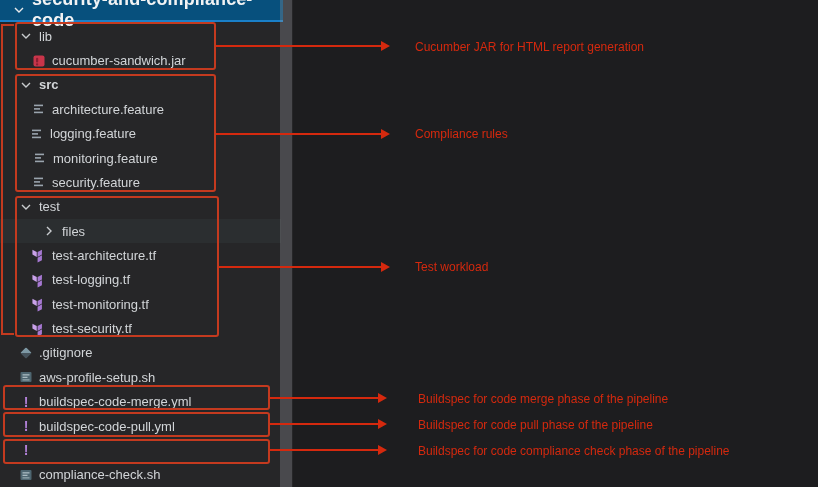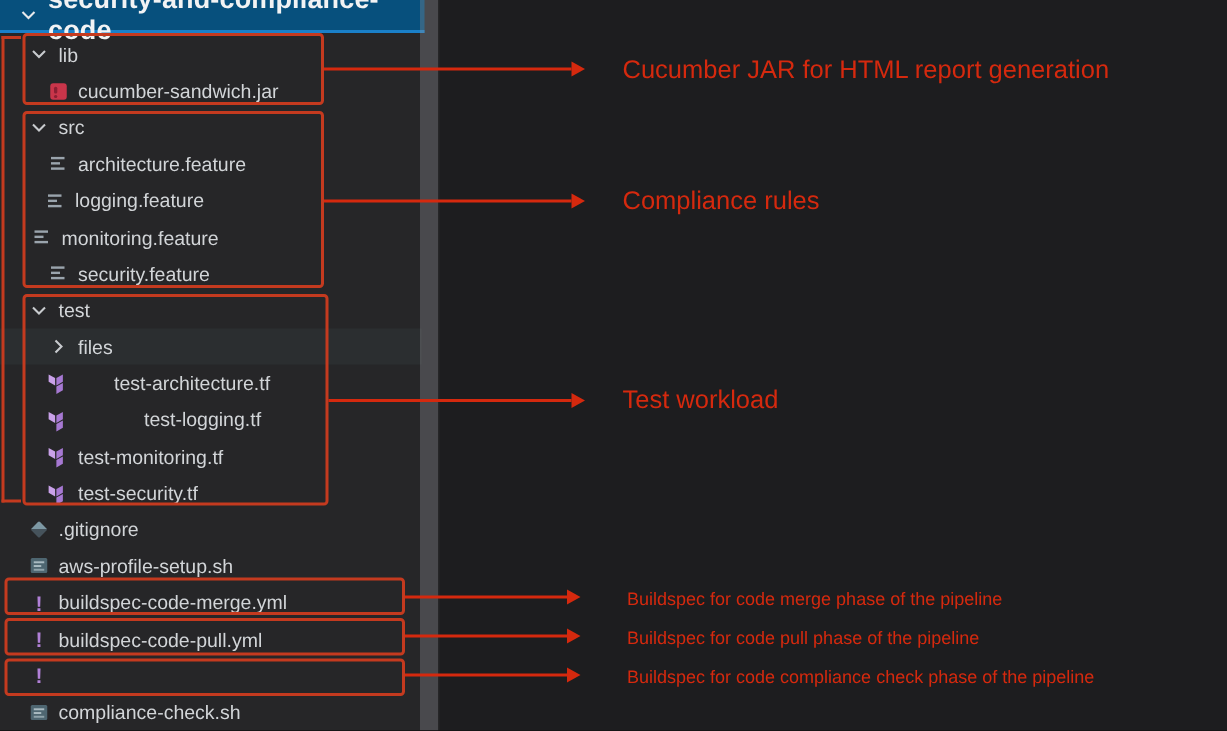--- a/index.html
+++ b/index.html
@@ -24,21 +24,21 @@
   .row.hl{background:#2b2e30;width:281px;}
   .icon{width:16px;height:16px;flex:none;margin-right:5px;display:flex;align-items:center;justify-content:center;}
   .yml-bang{color:var(--yml-purple,#b180d7);font-weight:700;font-size:14px;line-height:16px;}
   .scrollbar{position:absolute;left:280px;top:0;width:12px;height:487px;background:rgba(150,150,155,.32);}
   
   .overlay{position:absolute;left:0;top:0;width:818px;height:487px;pointer-events:none;}
   .red-box{position:absolute;border:2px solid var(--box-red,#c33a20);border-radius:3px;box-sizing:border-box;}
   .red-open{position:absolute;border:2px solid var(--box-red,#c33a20);border-right:none;box-sizing:border-box;}
   .arrow-line{position:absolute;height:2px;background:var(--red,#d5290e);}
   .arrow-head{position:absolute;width:0;height:0;border-top:5px solid transparent;border-bottom:5px solid transparent;border-left:9px solid var(--red,#d5290e);}
-  .ann-label{position:absolute;color:var(--red,#d5290e);font-size:17px;line-height:16px;white-space:nowrap;}
+  .ann-label{position:absolute;color:var(--red,#d5290e);font-size:12px;line-height:16px;white-space:nowrap;}
   .ann-label.small{font-size:12px;}
 </style>
 </head>
 <body>
 
 <div class="app" style="--red: #d5290e; --box-red: #c43a1f; --sel-blue: #07507d; --focus-blue: #1a80c9; --yml-purple: #b180d7;">
 
   <div class="panel">
     <div class="root-row">
       <span class="icon">
@@ -60,21 +60,21 @@
         <div class="row" style="top: 24.3684px; height: 24.3684px; padding-left: 31px;">
           <span class="icon">
             <svg width="16" height="16" viewBox="0 0 16 16">
               <rect x="2.5" y="2.5" width="11" height="11" rx="2" fill="#c9354a"></rect>
               <rect x="5" y="4.8" width="2.2" height="4.6" rx="1" fill="#8c1f33"></rect>
               <rect x="5" y="10.3" width="2.2" height="2.1" rx="1" fill="#8c1f33"></rect>
             </svg>
           </span>
           <span class="label">cucumber-sandwich.jar</span>
         </div>
-        <div class="row" style="top: 48.7368px; height: 24.3684px; padding-left: 18px;">
+        <div class="row" style="top: 48.7368px; height: 24.3684px; padding-left: 18px; font-weight: bold;">
           <span class="icon">
             <svg width="16" height="16" viewBox="0 0 16 16">
               <path d="M4 6l4 4 4-4" stroke="#c8cbce" stroke-width="1.4" fill="none"></path>
             </svg>
           </span>
           <span class="label">src</span>
         </div>
         <div class="row" style="top: 73.1053px; height: 24.3684px; padding-left: 31px;">
           <span class="icon">
             <svg width="16" height="16" viewBox="0 0 16 16">
@@ -88,21 +88,21 @@
         <div class="row" style="top: 97.4737px; height: 24.3684px; padding-left: 29px;">
           <span class="icon">
             <svg width="16" height="16" viewBox="0 0 16 16">
               <rect x="3" y="3.6" width="9" height="1.6" fill="#9aa4ad"></rect>
               <rect x="3" y="7.1" width="6" height="1.6" fill="#9aa4ad"></rect>
               <rect x="3" y="10.6" width="9" height="1.6" fill="#9aa4ad"></rect>
             </svg>
           </span>
           <span class="label">logging.feature</span>
         </div>
-        <div class="row" style="top: 121.842px; height: 24.3684px; padding-left: 20px;">
+        <div class="row" style="top: 121.842px; height: 24.3684px; padding-left: 32px;">
           <span class="icon">
             <svg width="16" height="16" viewBox="0 0 16 16">
               <rect x="3" y="3.6" width="9" height="1.6" fill="#9aa4ad"></rect>
               <rect x="3" y="7.1" width="6" height="1.6" fill="#9aa4ad"></rect>
               <rect x="3" y="10.6" width="9" height="1.6" fill="#9aa4ad"></rect>
             </svg>
           </span>
           <span class="label">monitoring.feature</span>
         </div>
         <div class="row" style="top: 146.211px; height: 24.3684px; padding-left: 31px;">
@@ -116,39 +116,39 @@
           <span class="label">security.feature</span>
         </div>
         <div class="row" style="top: 170.579px; height: 24.3684px; padding-left: 18px;">
           <span class="icon">
             <svg width="16" height="16" viewBox="0 0 16 16">
               <path d="M4 6l4 4 4-4" stroke="#c8cbce" stroke-width="1.4" fill="none"></path>
             </svg>
           </span>
           <span class="label">test</span>
         </div>
-        <div class="row hl" style="top: 194.947px; height: 24.3684px; padding-left: 31px;">
+        <div class="row hl" style="top: 194.947px; height: 24.3684px; padding-left: 41px;">
           <span class="icon">
             <svg width="16" height="16" viewBox="0 0 16 16">
               <path d="M6 4l4 4-4 4" stroke="#c8cbce" stroke-width="1.4" fill="none"></path>
             </svg>
           </span>
           <span class="label">files</span>
         </div>
-        <div class="row" style="top: 219.316px; height: 24.3684px; padding-left: 31px; gap: 24px;">
+        <div class="row" style="top: 219.316px; height: 24.3684px; padding-left: 31px;">
           <span class="icon">
             <svg width="16" height="16" viewBox="0 0 16 17">
               <polygon points="1,2.8 5.6,5.4 5.6,10.6 1,8" fill="#c9a1e9"></polygon>
               <polygon points="6.5,5.4 11.1,2.8 11.1,8 6.5,10.6" fill="#a678d2"></polygon>
               <polygon points="6.5,11.4 11.1,8.8 11.1,14 6.5,16.6" fill="#a678d2"></polygon>
             </svg>
           </span>
           <span class="label">test-architecture.tf</span>
         </div>
-        <div class="row" style="top: 243.684px; height: 24.3684px; padding-left: 31px; gap: 44px;">
+        <div class="row" style="top: 243.684px; height: 24.3684px; padding-left: 31px;">
           <span class="icon">
             <svg width="16" height="16" viewBox="0 0 16 17">
               <polygon points="1,2.8 5.6,5.4 5.6,10.6 1,8" fill="#c9a1e9"></polygon>
               <polygon points="6.5,5.4 11.1,2.8 11.1,8 6.5,10.6" fill="#a678d2"></polygon>
               <polygon points="6.5,11.4 11.1,8.8 11.1,14 6.5,16.6" fill="#a678d2"></polygon>
             </svg>
           </span>
           <span class="label">test-logging.tf</span>
         </div>
         <div class="row" style="top: 268.053px; height: 24.3684px; padding-left: 31px;">

